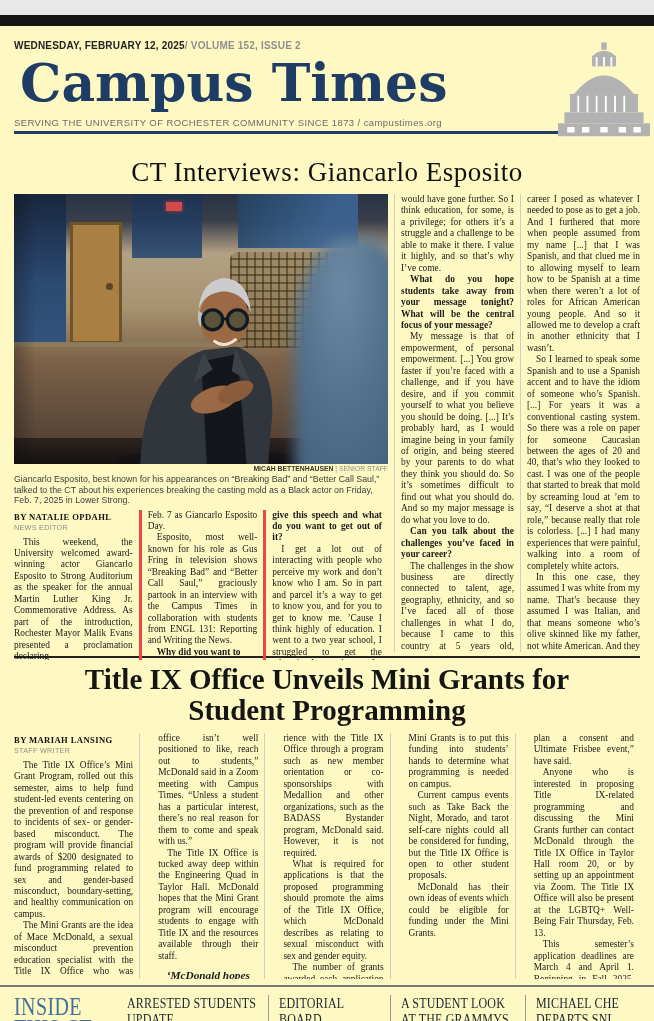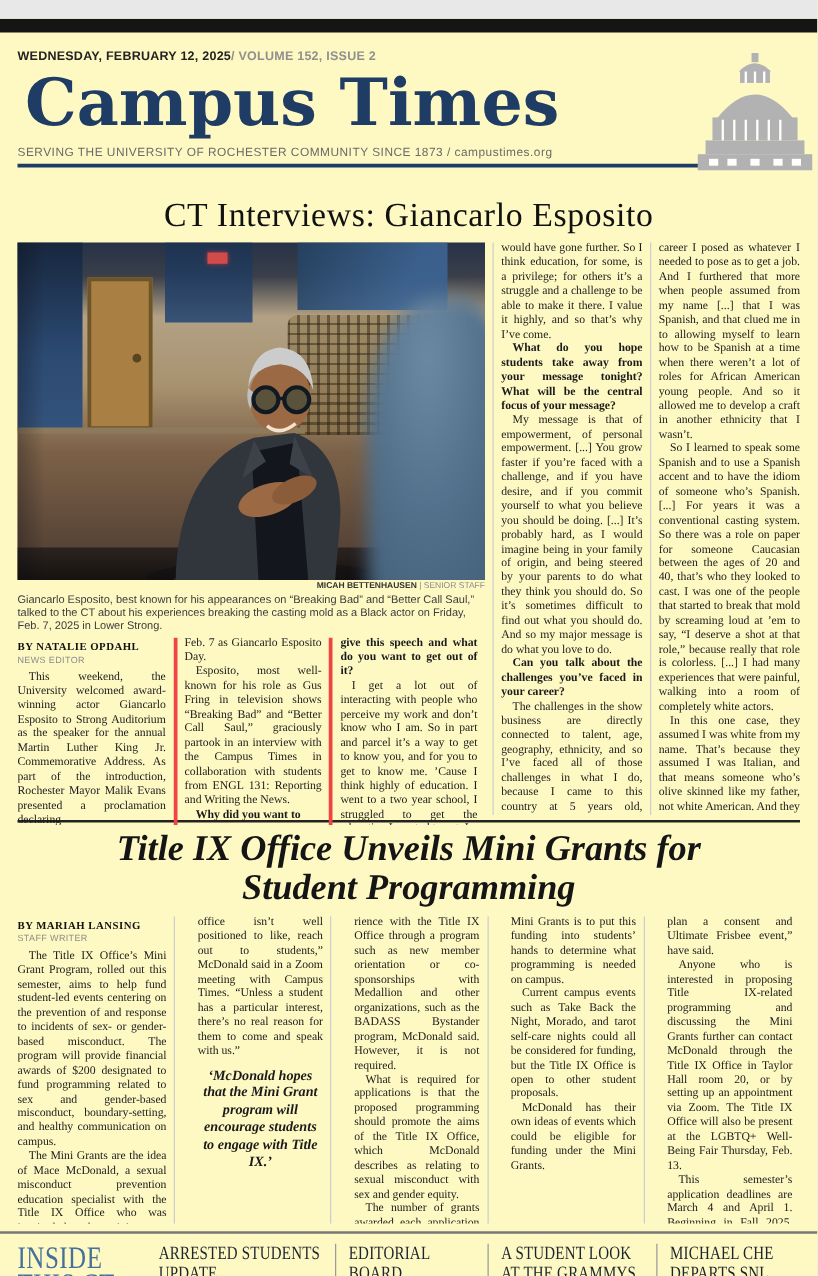--- a/index.html
+++ b/index.html
@@ -52,21 +52,21 @@
   .espo-right { flex:1; display:flex; }
   .rcol { width:50%; border-left:1px solid #cdcdcd; padding:0 0 0 6px; margin-left:6px; overflow:hidden; }
   .rcol.last { padding-right:0; }
   p.body { font-size:9.4px; line-height:11.45px; text-align:justify; }
   p.ind { text-indent:9px; }
   p.q { font-weight:bold; }
   .byblock { margin-bottom:5px; padding-top:2px; }
 
   
   .rule-black { border:0; border-top:2px solid #222; margin:4px 14px 0 14px; }
-  .h1-tix { font-size:29px; line-height:31px; font-weight:bold; font-style:italic; text-align:center; padding:6px 0 7px 0; color:#151515; }
+  .h1-tix { font-size:29px; line-height:31px; font-weight:bold; text-align:center; padding:6px 0 7px 0; color:#151515; }
   .tix-cols { display:flex; padding:0 14px; height:246px; overflow:hidden; }
   .tcol { width:20%; padding-right:6px; overflow:hidden; }
   .tcol + .tcol { border-left:1px solid #cdcdcd; padding-left:18px; }
   .pullquote { font-size:11.3px; line-height:13.8px; font-weight:bold; font-style:italic; text-align:center; padding:7px 1px; }
 
   
   .ft-rule { border:0; border-top:2px solid #777; margin:6px 0 0 0; }
   .footer { display:flex; padding:8px 14px 0 14px; height:58px; }
   .cond { display:block; transform:scaleX(.8); transform-origin:left top; width:125%; }
   .ft-brand { width:128px; color:#44719b; font-size:25px; line-height:22px; font-weight:normal; letter-spacing:.5px; padding-top:1px; }
@@ -207,20 +207,21 @@
       <div class="byblock">
         <div class="byline">BY MARIAH LANSING</div>
         <div class="byrole">STAFF WRITER</div>
       </div>
       <p class="body ind">The Title IX Office’s Mini Grant Program, rolled out this semester, aims to help fund student-led events centering on the prevention of and response to incidents of sex- or gender-based misconduct. The program will provide financial awards of $200 designated to fund programming related to sex and gender-based misconduct, boundary-setting, and healthy communication on campus.</p>
       <p class="body ind">The Mini Grants are the idea of Mace McDonald, a sexual misconduct prevention education specialist with the Title IX Office who was inspired by the mini grants sponsored by the Paul J. Burgett Intercultural Center for intercultural programming on campus.</p>
 
     </div>
     <div class="tcol">
       <p class="body">office isn’t well positioned to like, reach out to students,” McDonald said in a Zoom meeting with Campus Times. “Unless a student has a particular interest, there’s no real reason for them to come and speak with us.”</p>
+      <p class="body ind">The Title IX Office is tucked away deep within the Engineering Quad in Taylor Hall. McDonald hopes that the Mini Grant program will encourage students to engage with Title IX and the resources available through their staff.</p>
       <div class="pullquote">‘McDonald hopes that the Mini Grant program will encourage students to engage with Title IX.’</div>
 
     </div>
     <div class="tcol">
       <p class="body">rience with the Title IX Office through a program such as new member orientation or co-sponsorships with Medallion and other organizations, such as the BADASS Bystander program, McDonald said. However, it is not required.</p>
       <p class="body ind">What is required for applications is that the proposed programming should promote the aims of the Title IX Office, which McDonald describes as relating to sexual misconduct with sex and gender equity.</p>
       <p class="body ind">The number of grants awarded each application cycle will depend on how much funding is available and the number of applicants. Funding for the Title IX Office comes from New York State and federal governments, as per Title IX of the Education Amendments of 1972. The goal of the new</p>
     </div>
     <div class="tcol">
       <p class="body">Mini Grants is to put this funding into students’ hands to determine what programming is needed on campus.</p>

